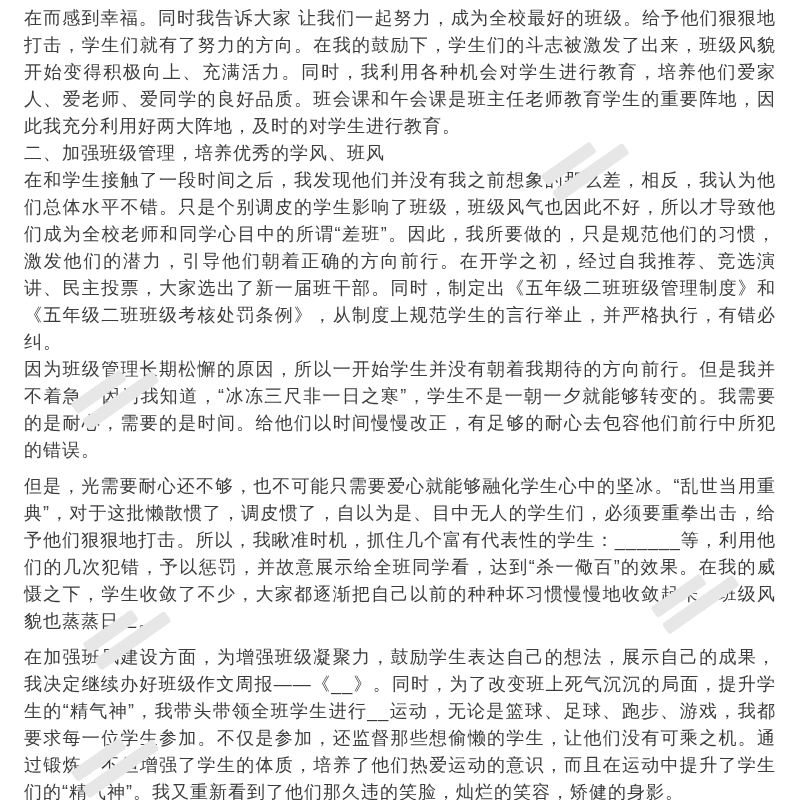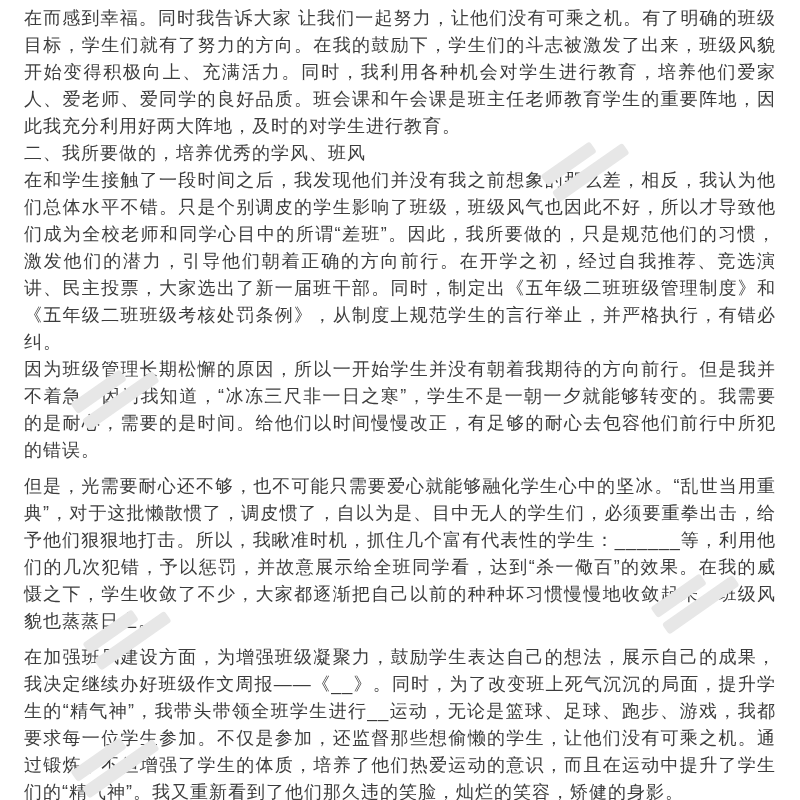--- a/index.html
+++ b/index.html
@@ -78,23 +78,23 @@
   </div>
   <div class="watermark wm4">
     <div class="wm-bar short"></div>
     <div class="wm-bar full"></div>
   </div>
   <div class="watermark wm5">
     <div class="wm-bar short"></div>
     <div class="wm-bar full"></div>
   </div>
 
-  <p class="para">在而感到幸福。同时我告诉大家 让我们一起努力，让他们没有可乘之机。有了明确的班级目标，学生们就有了努力的方向。在我的鼓励下，学生们的斗志被激发了出来，班级风貌开始变得积极向上、充满活力。同时，我利用各种机会对学生进行教育，培养他们爱家人、爱老师、爱同学的良好品质。班会课和午会课是班主任老师教育学生的重要阵地，因此我充分利用好两大阵地，及时的对学生进行教育。</p>
+  <p class="para">在而感到幸福。同时我告诉大家 让我们一起努力，成为全校最好的班级。给予他们狠狠地打击，学生们就有了努力的方向。在我的鼓励下，学生们的斗志被激发了出来，班级风貌开始变得积极向上、充满活力。同时，我利用各种机会对学生进行教育，培养他们爱家人、爱老师、爱同学的良好品质。班会课和午会课是班主任老师教育学生的重要阵地，因此我充分利用好两大阵地，及时的对学生进行教育。</p>
 
-  <p class="para heading">二、我所要做的，培养优秀的学风、班风</p>
+  <p class="para heading">二、加强班级管理，培养优秀的学风、班风</p>
 
   <p class="para">在和学生接触了一段时间之后，我发现他们并没有我之前想象的那么差，相反，我认为他们总体水平不错。只是个别调皮的学生影响了班级，班级风气也因此不好，所以才导致他们成为全校老师和同学心目中的所谓“差班”。因此，我所要做的，只是规范他们的习惯，激发他们的潜力，引导他们朝着正确的方向前行。在开学之初，经过自我推荐、竞选演讲、民主投票，大家选出了新一届班干部。同时，制定出《五年级二班班级管理制度》和《五年级二班班级考核处罚条例》，从制度上规范学生的言行举止，并严格执行，有错必纠。</p>
 
   <p class="para">因为班级管理长期松懈的原因，所以一开始学生并没有朝着我期待的方向前行。但是我并不着急，因为我知道，“冰冻三尺非一日之寒”，学生不是一朝一夕就能够转变的。我需要的是耐心，需要的是时间。给他们以时间慢慢改正，有足够的耐心去包容他们前行中所犯的错误。</p>
 
   <p class="para gap">但是，光需要耐心还不够，也不可能只需要爱心就能够融化学生心中的坚冰。“乱世当用重典”，对于这批懒散惯了，调皮惯了，自以为是、目中无人的学生们，必须要重拳出击，给予他们狠狠地打击。所以，我瞅准时机，抓住几个富有代表性的学生：______等，利用他们的几次犯错，予以惩罚，并故意展示给全班同学看，达到“杀一儆百”的效果。在我的威慑之下，学生收敛了不少，大家都逐渐把自己以前的种种坏习惯慢慢地收敛起来。班级风貌也蒸蒸日上。</p>
 
   <p class="para gap">在加强班风建设方面，为增强班级凝聚力，鼓励学生表达自己的想法，展示自己的成果，我决定继续办好班级作文周报——《__》。同时，为了改变班上死气沉沉的局面，提升学生的“精气神”，我带头带领全班学生进行__运动，无论是篮球、足球、跑步、游戏，我都要求每一位学生参加。不仅是参加，还监督那些想偷懒的学生，让他们没有可乘之机。通过锻炼，不但增强了学生的体质，培养了他们热爱运动的意识，而且在运动中提升了学生们的“精气神”。我又重新看到了他们那久违的笑脸，灿烂的笑容，矫健的身影。</p>
 
 </div>

